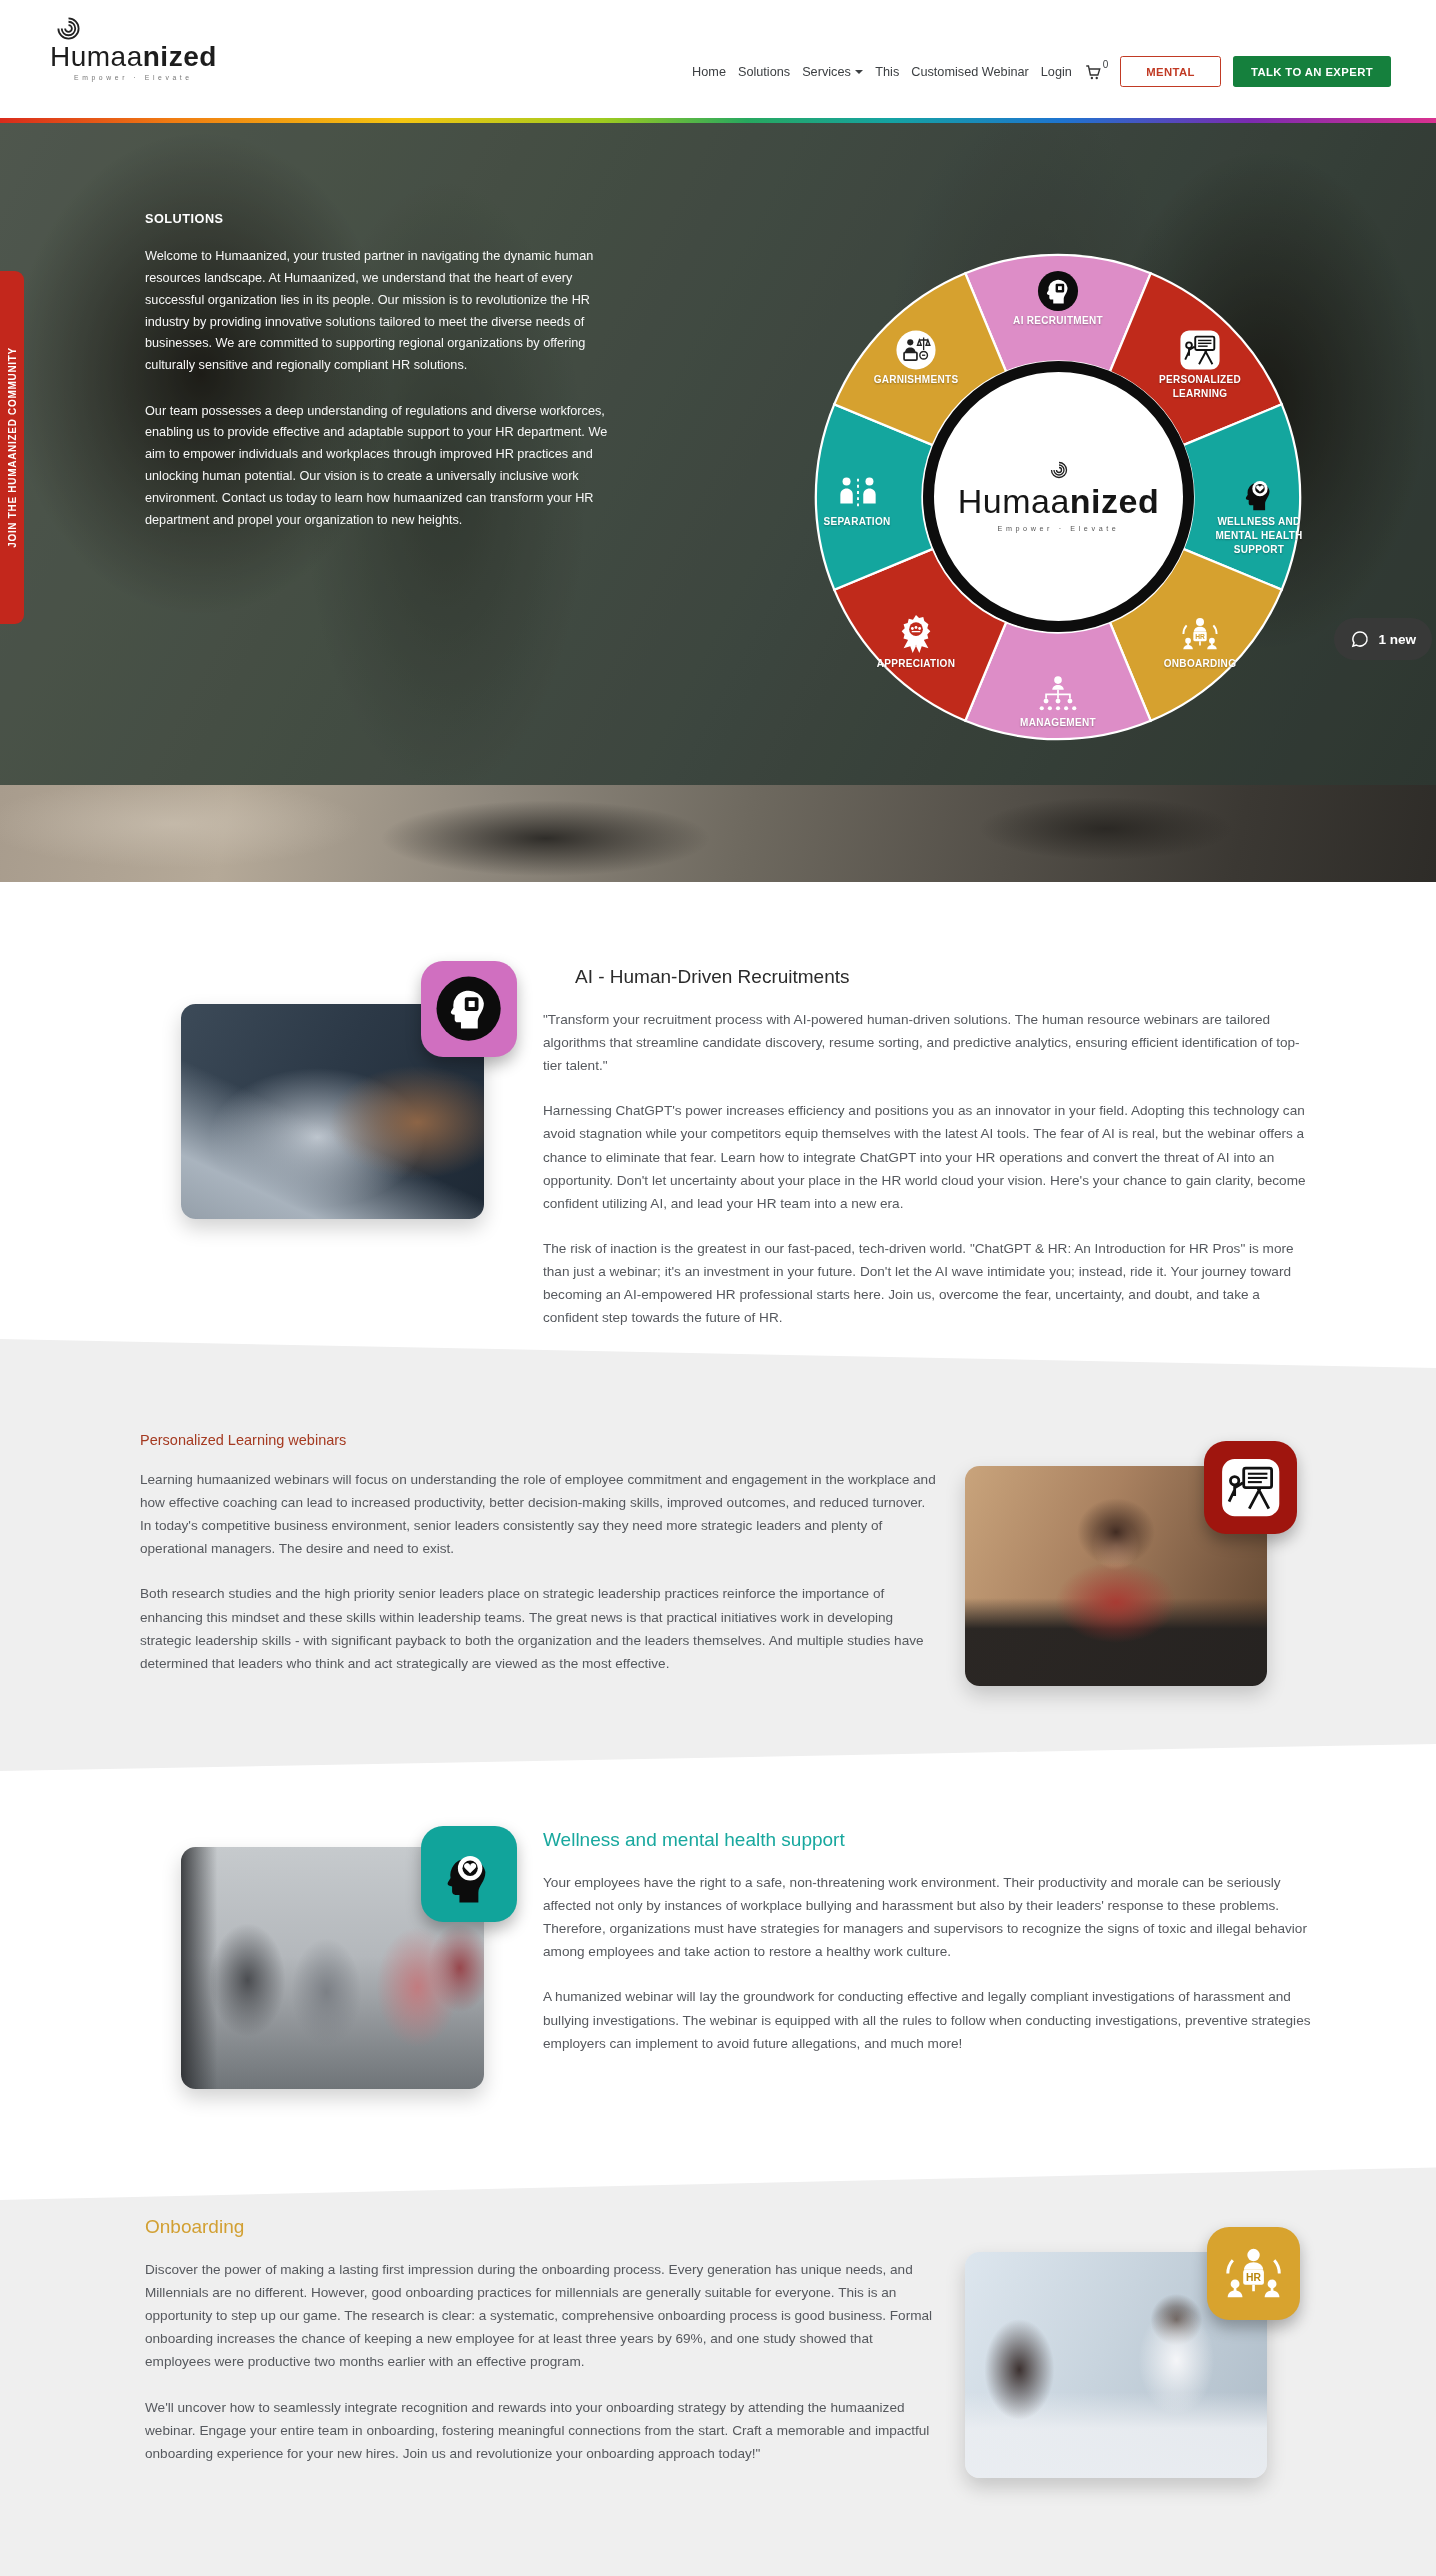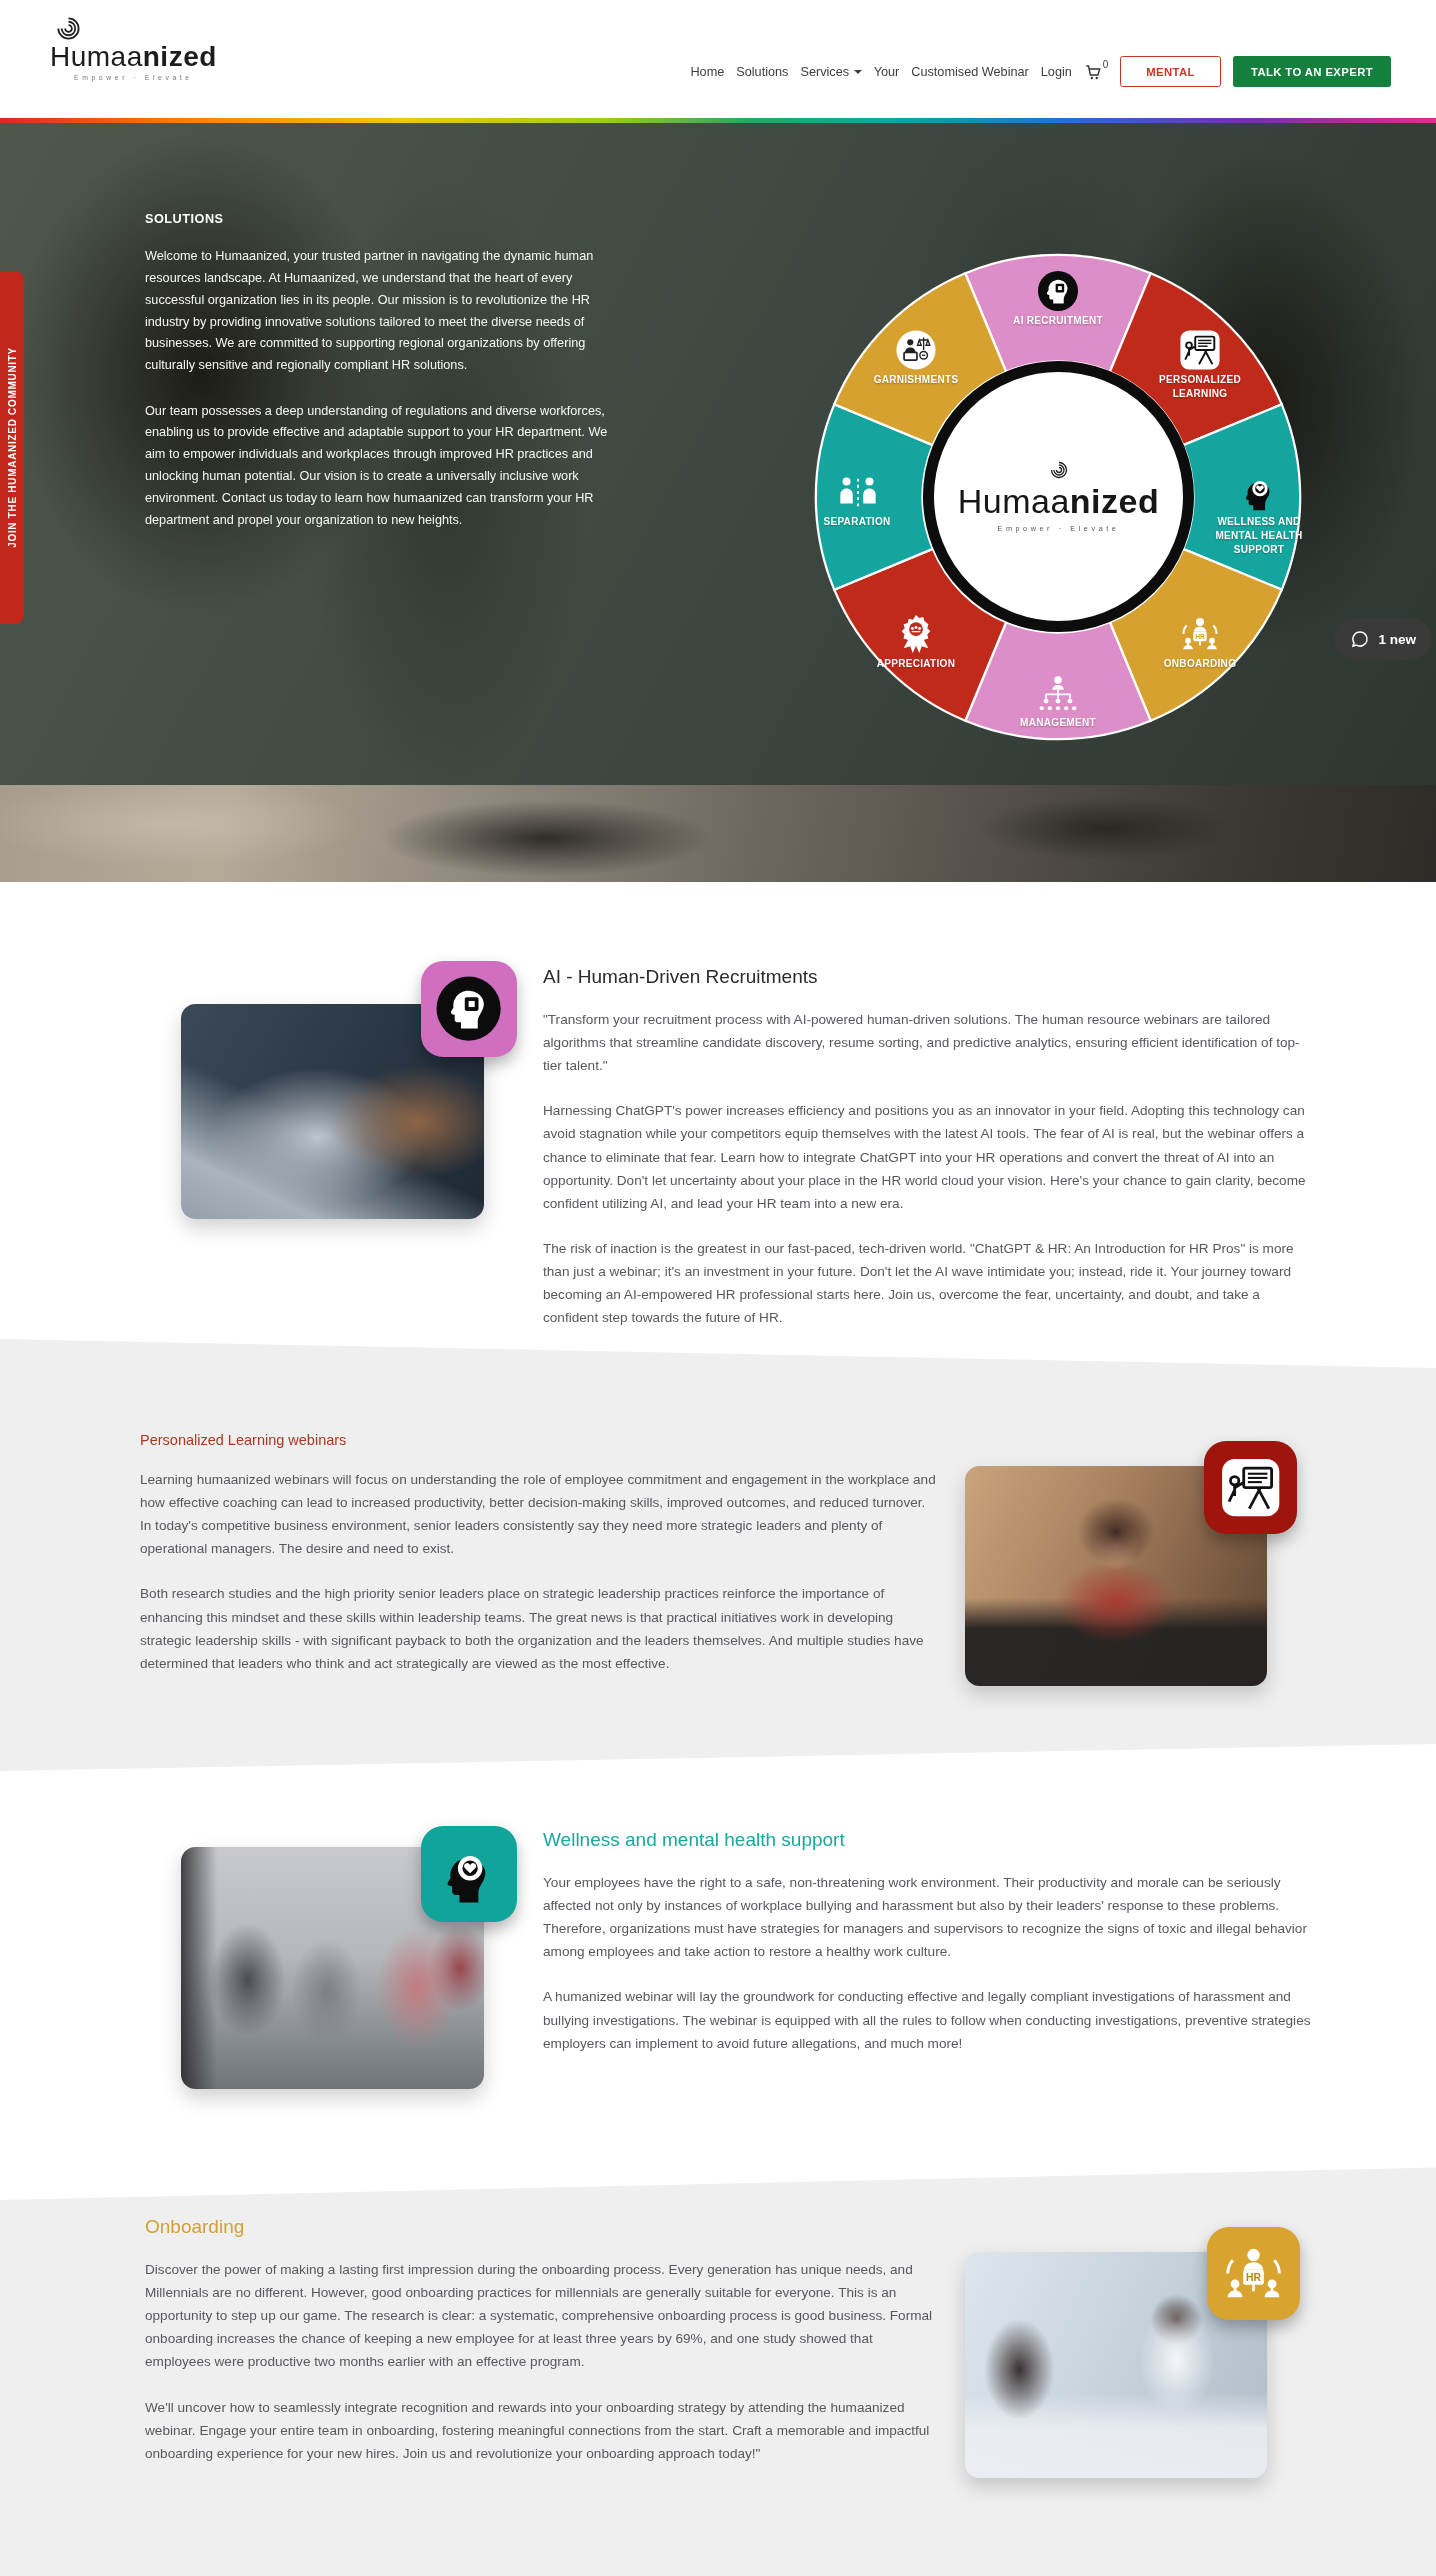--- a/index.html
+++ b/index.html
@@ -140,21 +140,21 @@
       <div class="logo-text"><span class="lt">Humaa</span><span class="lb">nized</span></div>
       <div class="logo-tag">Empower · Elevate</div>
     </div>
     <nav class="nav">
       <a>Home</a>
       <a>Solutions</a>
       <a>
           <span>Services</span>
           <span class="caret"></span>
         </a>
-      <a>Your</a>
+      <a>This</a>
       <a>Customised Webinar</a>
       <a>Login</a>
       <span class="cart">
         <svg viewBox="0 0 24 24" fill="none" stroke="#333" stroke-width="1.8">
           <path d="M3 4h3l2.5 12h10L21 8H7"></path>
             <circle cx="10.5" cy="20" r="1.6" fill="#333" stroke="none"></circle>
             <circle cx="17" cy="20" r="1.6" fill="#333" stroke="none"></circle>
         </svg>
           <sup>0</sup>
       </span>
@@ -313,21 +313,21 @@
     <span style="width:70%;height:70%;display:flex;">
         <svg viewBox="0 0 44 44" style="width: 100%; height: 100%;">
           <circle cx="22" cy="22" r="21" fill="#0c0c0c"></circle>
           <path d="M17 35v-4h-2.2c-1.1 0-1.9-.8-1.9-1.9v-3l-1.4-.3c-1-.3-1.4-1.2-.9-2.1l1.5-2.4A10 9.6 0 0 1 32 18.5c0 5.6-4 7.8-4 11.8V35z" fill="#fff"></path>
           <rect x="19.5" y="14.5" width="9" height="9" rx="1.2" fill="#0c0c0c"></rect>
           <rect x="22" y="17" width="4" height="4" fill="#fff"></rect>
         </svg>
       </span>
   </div>
   <div class="txtcol" style="left:543px;top:966px;width:767px;">
-    <h3 class="h-ai" style="color: rgb(43, 43, 43);">AI - Human-Driven Recruitments</h3>
+    <h3 class="h-ai" style="color: rgb(43, 43, 43); margin-left: 32px;">AI - Human-Driven Recruitments</h3>
     <p>"Transform your recruitment process with AI-powered human-driven solutions. The human resource webinars are tailored algorithms that streamline candidate discovery, resume sorting, and predictive analytics, ensuring efficient identification of top-tier talent."</p>
     <p>Harnessing ChatGPT's power increases efficiency and positions you as an innovator in your field. Adopting this technology can avoid stagnation while your competitors equip themselves with the latest AI tools. The fear of AI is real, but the webinar offers a chance to eliminate that fear. Learn how to integrate ChatGPT into your HR operations and convert the threat of AI into an opportunity. Don't let uncertainty about your place in the HR world cloud your vision. Here's your chance to gain clarity, become confident utilizing AI, and lead your HR team into a new era.</p>
     <p>The risk of inaction is the greatest in our fast-paced, tech-driven world. "ChatGPT &amp; HR: An Introduction for HR Pros" is more than just a webinar; it's an investment in your future. Don't let the AI wave intimidate you; instead, ride it. Your journey toward becoming an AI-empowered HR professional starts here. Join us, overcome the fear, uncertainty, and doubt, and take a confident step towards the future of HR.</p>
   </div>
 
   <div class="txtcol" style="left:140px;top:1432px;width:796px;">
     <h3 class="h-learning" style="color: rgb(165, 58, 33);">Personalized Learning webinars</h3>
     <p>Learning humaanized webinars will focus on understanding the role of employee commitment and engagement in the workplace and how effective coaching can lead to increased productivity, better decision-making skills, improved outcomes, and reduced turnover. In today's competitive business environment, senior leaders consistently say they need more strategic leaders and plenty of operational managers. The desire and need to exist.</p>
     <p>Both research studies and the high priority senior leaders place on strategic leadership practices reinforce the importance of enhancing this mindset and these skills within leadership teams. The great news is that practical initiatives work in developing strategic leadership skills - with significant payback to both the organization and the leaders themselves. And multiple studies have determined that leaders who think and act strategically are viewed as the most effective.</p>
   </div>

